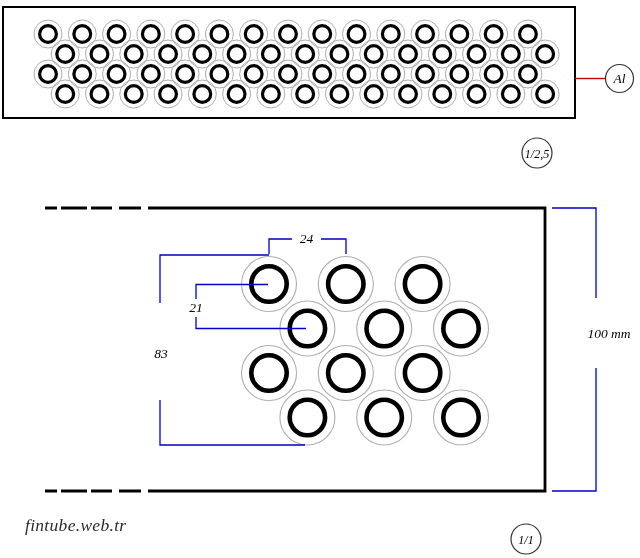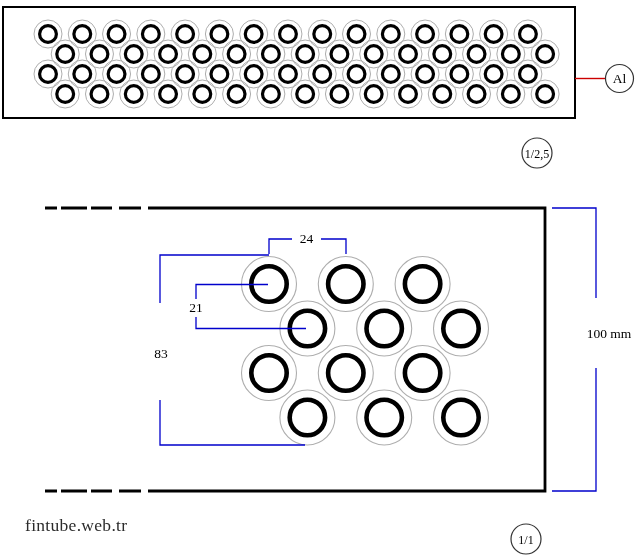--- a/index.html
+++ b/index.html
@@ -2,20 +2,21 @@
 <html><head>
 <meta charset="utf-8">
 <style>
   html,body{margin:0;padding:0;background:#ffffff;}
   .canvas{
     position:relative;
     width:640px;height:558px;
     background:#ffffff;
     overflow:hidden;
     font-family:"Liberation Serif","DejaVu Serif",serif;
+    font-style:italic;
   }
   svg text{
     font-family:"Liberation Serif","DejaVu Serif",serif;
     fill:#000000;
   }
   .dim-text{font-size:13.5px;}
   .scale-text{font-size:12px;}
   .callout-text{font-size:13.5px;}
   .watermark-text{font-size:17.5px;fill:#2b2b2b;letter-spacing:0.3px;}
 </style>

